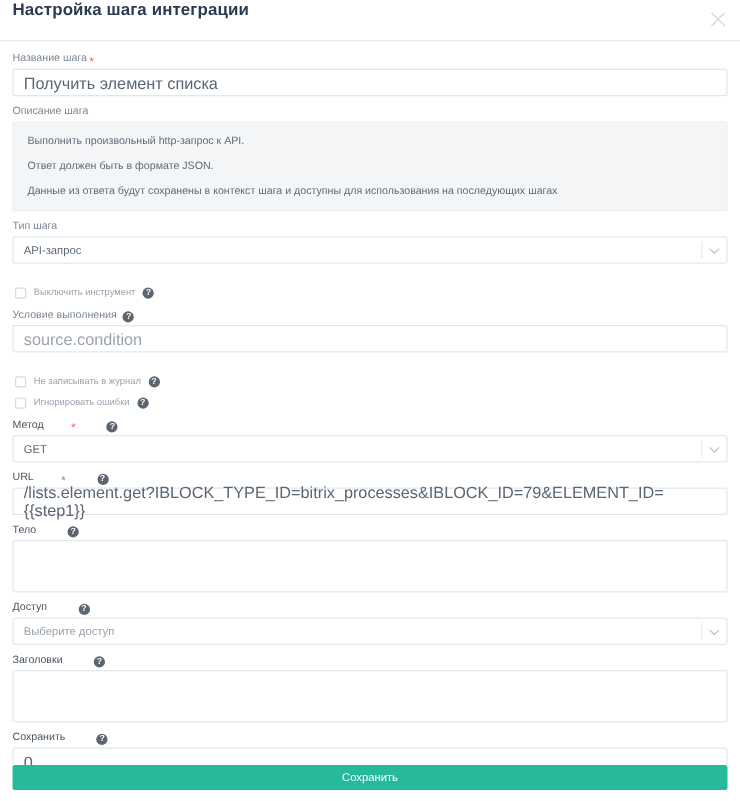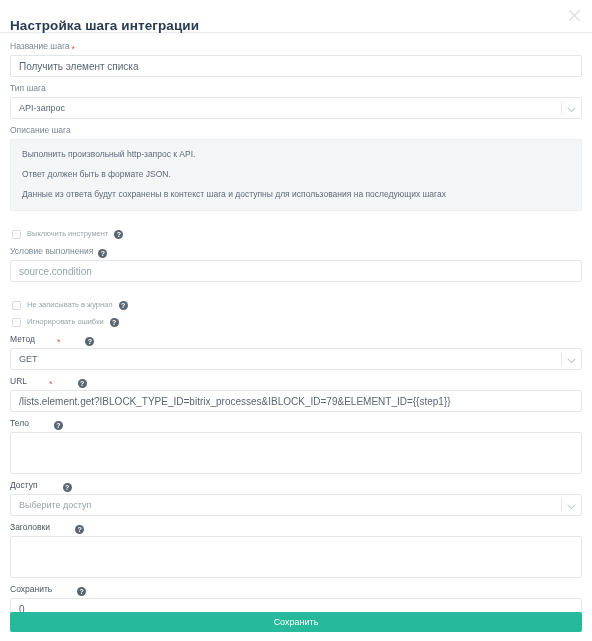--- a/index.html
+++ b/index.html
@@ -25,21 +25,21 @@
     display: flex;
     flex-direction: column;
     position: relative;
   }
 
   
   .modal-header {
     height: 33px;
     flex: 0 0 33px;
     display: flex;
-    align-items: flex-end;
+    align-items: flex-start;
     padding: 0 12px 0 10px;
     border-bottom: 1px solid #e9ecef;
     position: relative;
   }
   .modal-title {
     font-size: 13.5px;
     font-weight: bold;
     color: #2b3b52;
     letter-spacing: 0.1px;
     line-height: 1;
@@ -106,21 +106,21 @@
     flex: 0 0 auto;
   }
 
   .inp {
     width: 100%;
     height: 22px;
     border: 1px solid #e3e7ea;
     border-radius: 2px;
     background: #fff;
     font-family: "Liberation Sans", "DejaVu Sans", sans-serif;
-    font-size: 10px;
+    font-size: 13px;
     color: #5a6672;
     padding: 0 8px;
     outline: none;
     display: flex;
     align-items: center;
   }
   .inp.placeholderish { color: #9aa3ac; }
 
   .select-wrap {
     position: relative;
@@ -253,44 +253,44 @@
     <div class="field">
       <div class="flabel">
         <span>Название шага</span>
         <span class="req">*</span>
       </div>
       <div class="inp">Получить элемент списка</div>
     </div>
 
     <div class="field">
       <div class="flabel">
+        <span>Описание шага</span>
+      </div>
+      <div class="desc-box">
+        <p>Выполнить произвольный http-запрос к API.</p>
+        <p>Ответ должен быть в формате JSON.</p>
+        <p>Данные из ответа будут сохранены в контекст шага и доступны для использования на последующих шагах</p>
+      </div>
+    </div>
+
+    <div class="field">
+      <div class="flabel">
         <span>Тип шага</span>
       </div>
       <div class="select-wrap">
         <div class="select-box">API-запрос</div>
         <div class="sel-divider"></div>
         <span class="sel-chev">
           <svg width="9" height="6" viewBox="0 0 9 6" aria-hidden="true">
             <path d="M1 1.2 L4.5 4.6 L8 1.2" stroke="#c3c9ce" stroke-width="1.1" fill="none" stroke-linecap="round" stroke-linejoin="round"></path>
           </svg>
         </span>
       </div>
     </div>
 
-    <div class="field">
-      <div class="flabel">
-        <span>Описание шага</span>
-      </div>
-      <div class="desc-box">
-        <p>Выполнить произвольный http-запрос к API.</p>
-        <p>Ответ должен быть в формате JSON.</p>
-        <p>Данные из ответа будут сохранены в контекст шага и доступны для использования на последующих шагах</p>
-      </div>
-    </div>
-
     <div class="spacer-sm"></div>
 
     <div class="cbrow">
       <span class="cbox"></span>
       <span class="cblabel">Выключить инструмент</span>
       <span class="help">?</span>
     </div>
 
     <div class="field">
       <div class="flabel">

